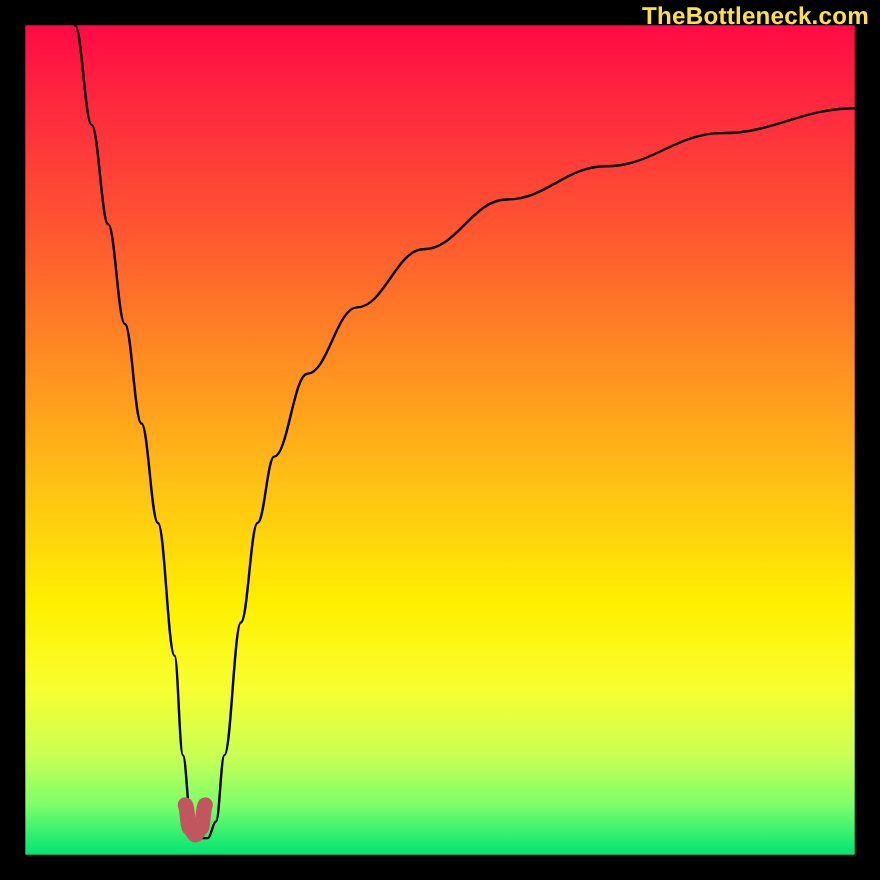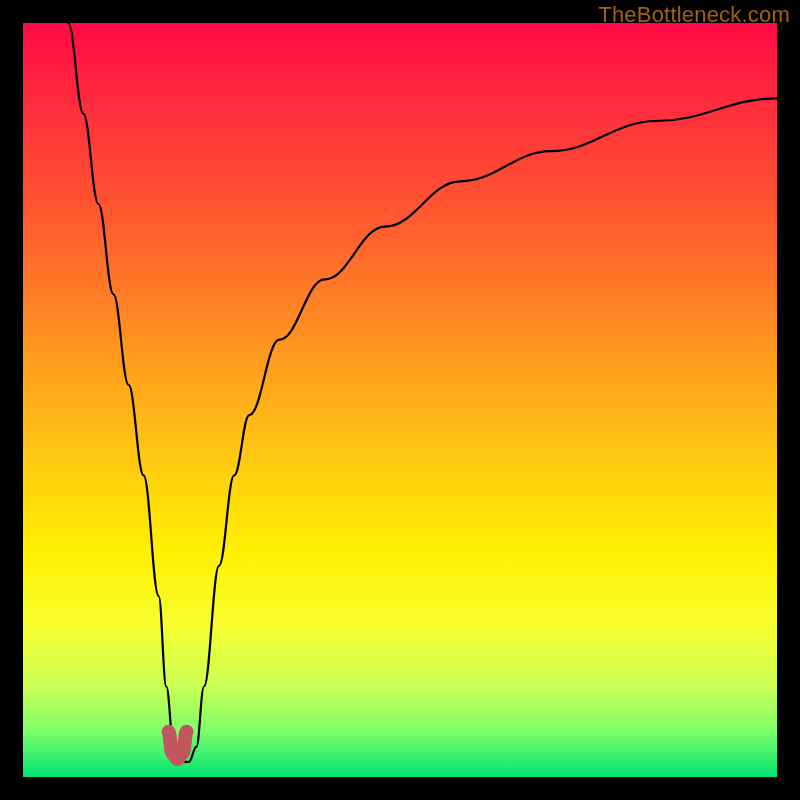--- a/index.html
+++ b/index.html
@@ -26,23 +26,23 @@
       #fff000 70%,
       #f7ff30 80%,
       #caff54 88%,
       #7cff6a 94%,
       #00e472 100%);
   }
   .watermark {
     position: absolute;
     top: 2px;
     right: 10px;
-    color: #a16207;
+    color: #fde047;
     font-size: 22px;
-    font-weight: 400;
+    font-weight: 700;
     letter-spacing: 0.2px;
     user-select: none;
   }
   svg.curve {
     position: absolute;
     left: 0; top: 0;
     width: 754px;
     height: 754px;
     overflow: visible;
   }

